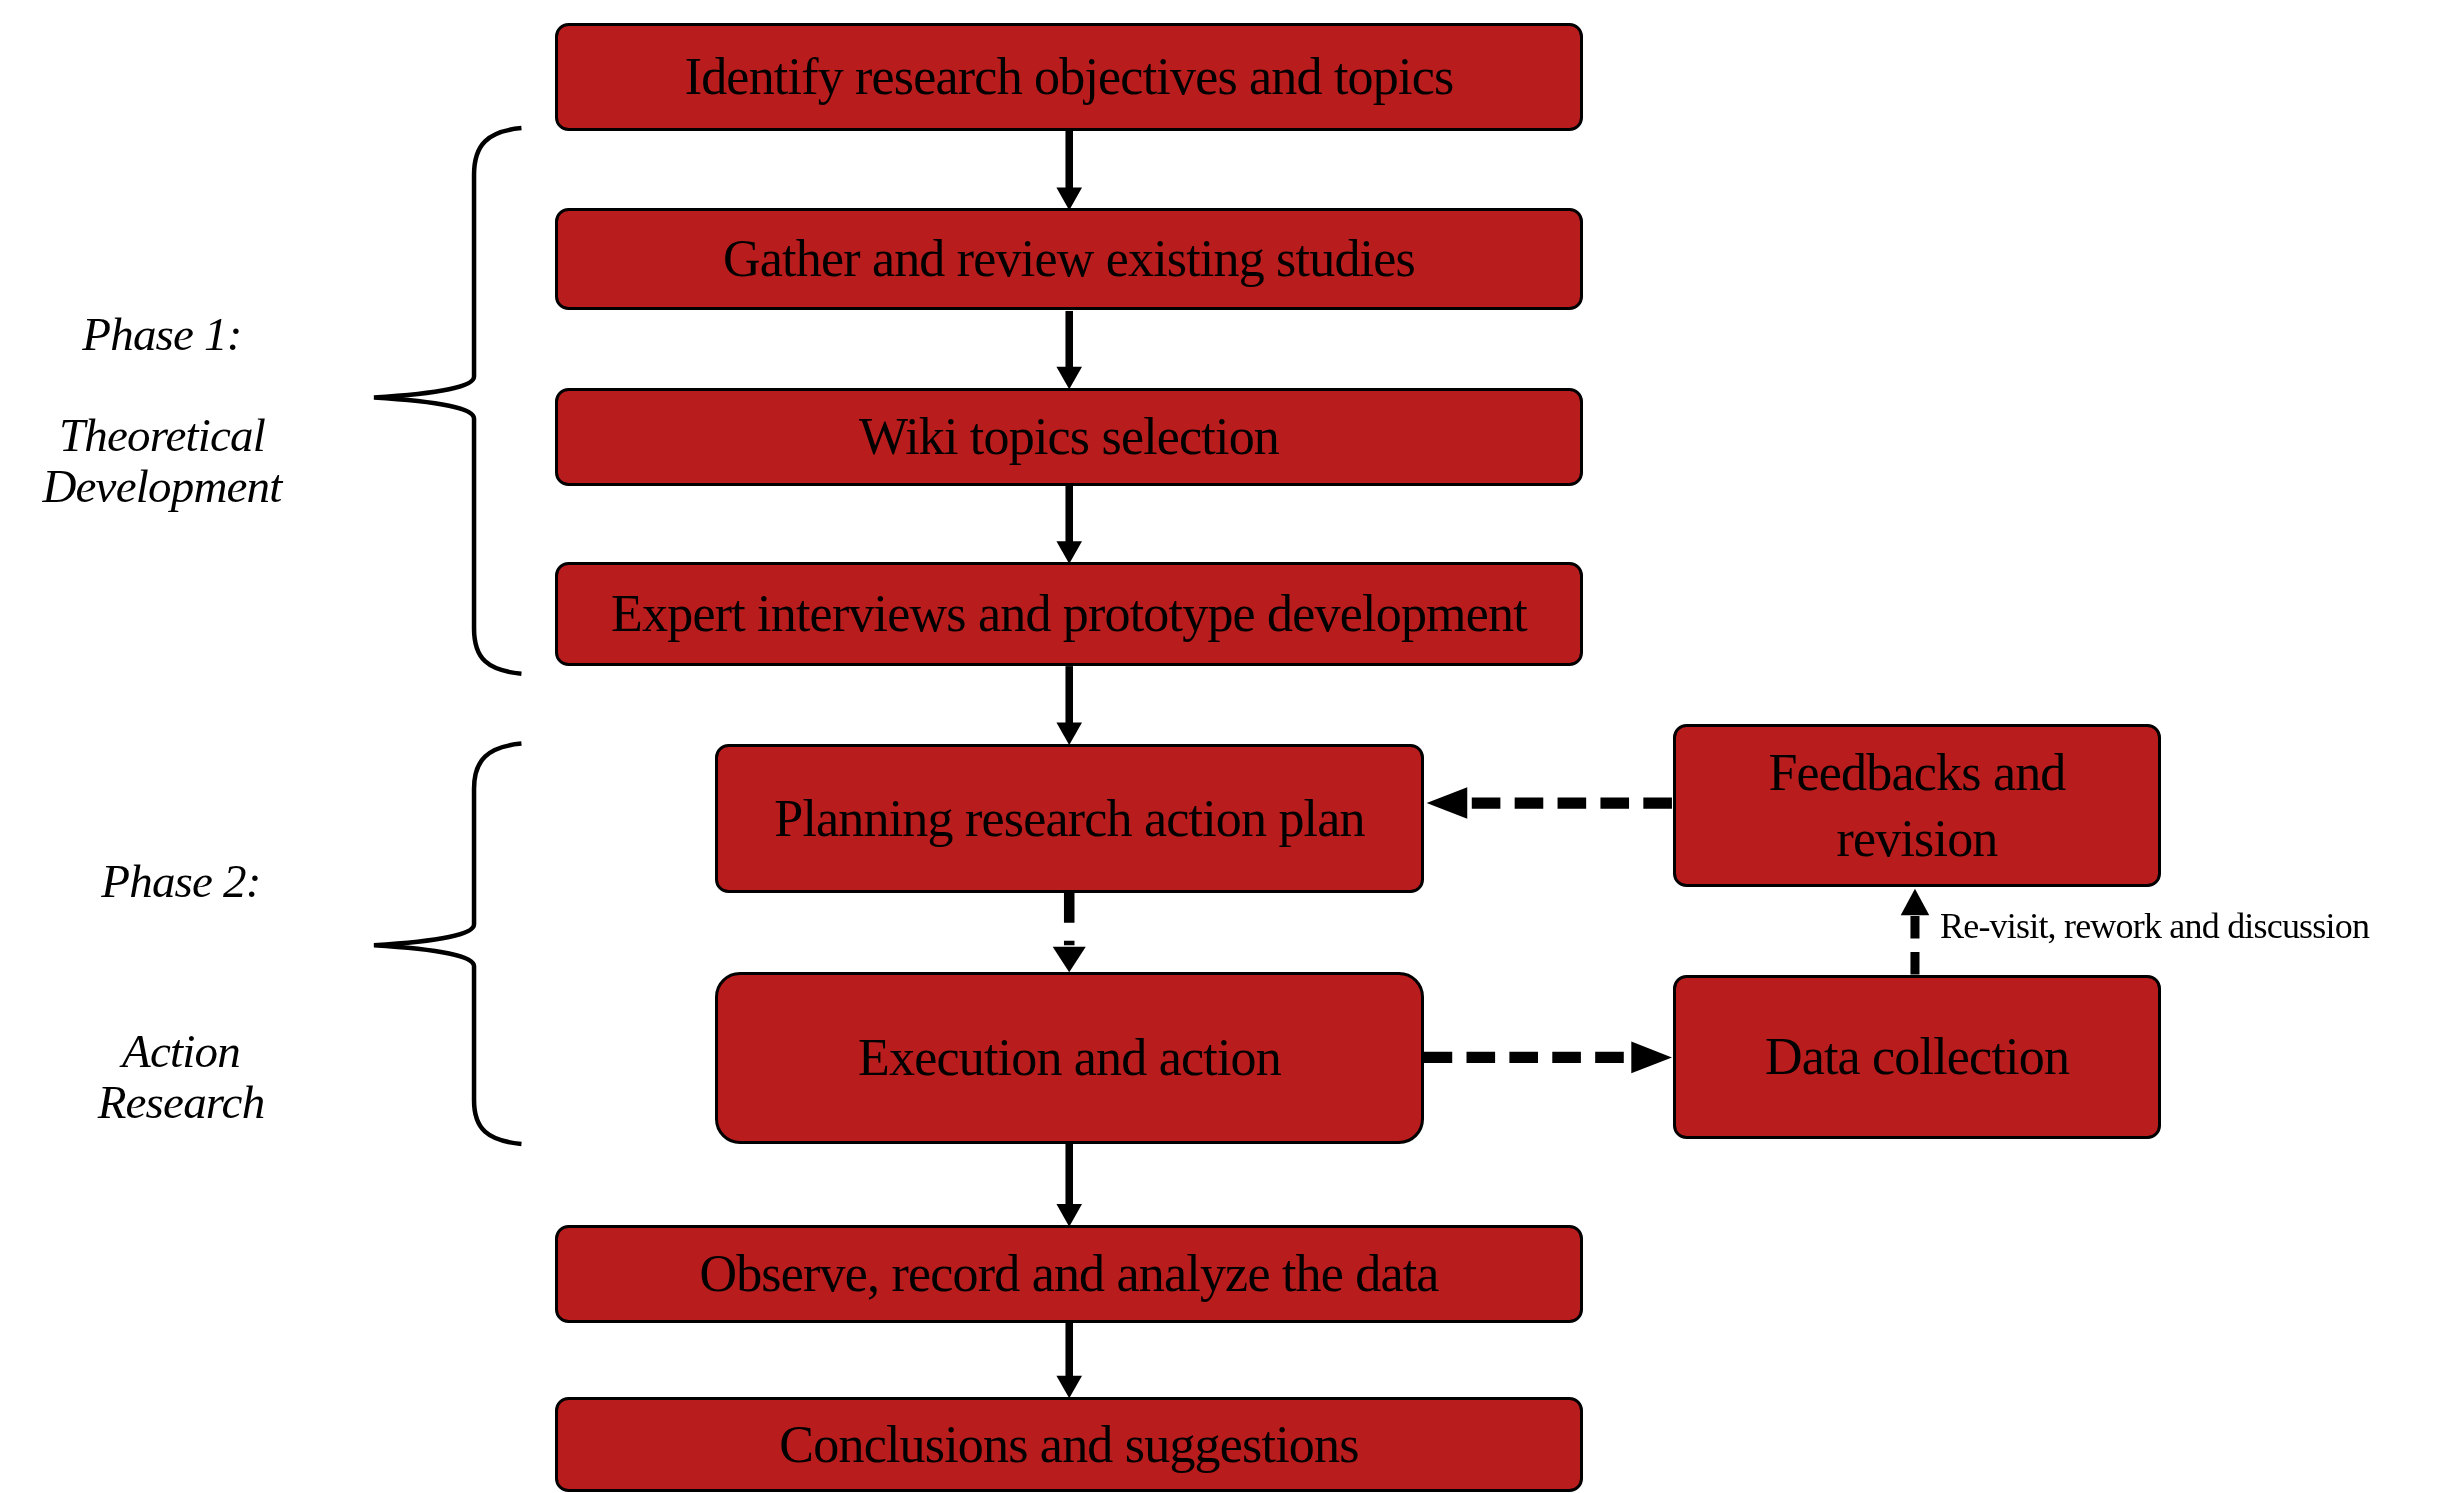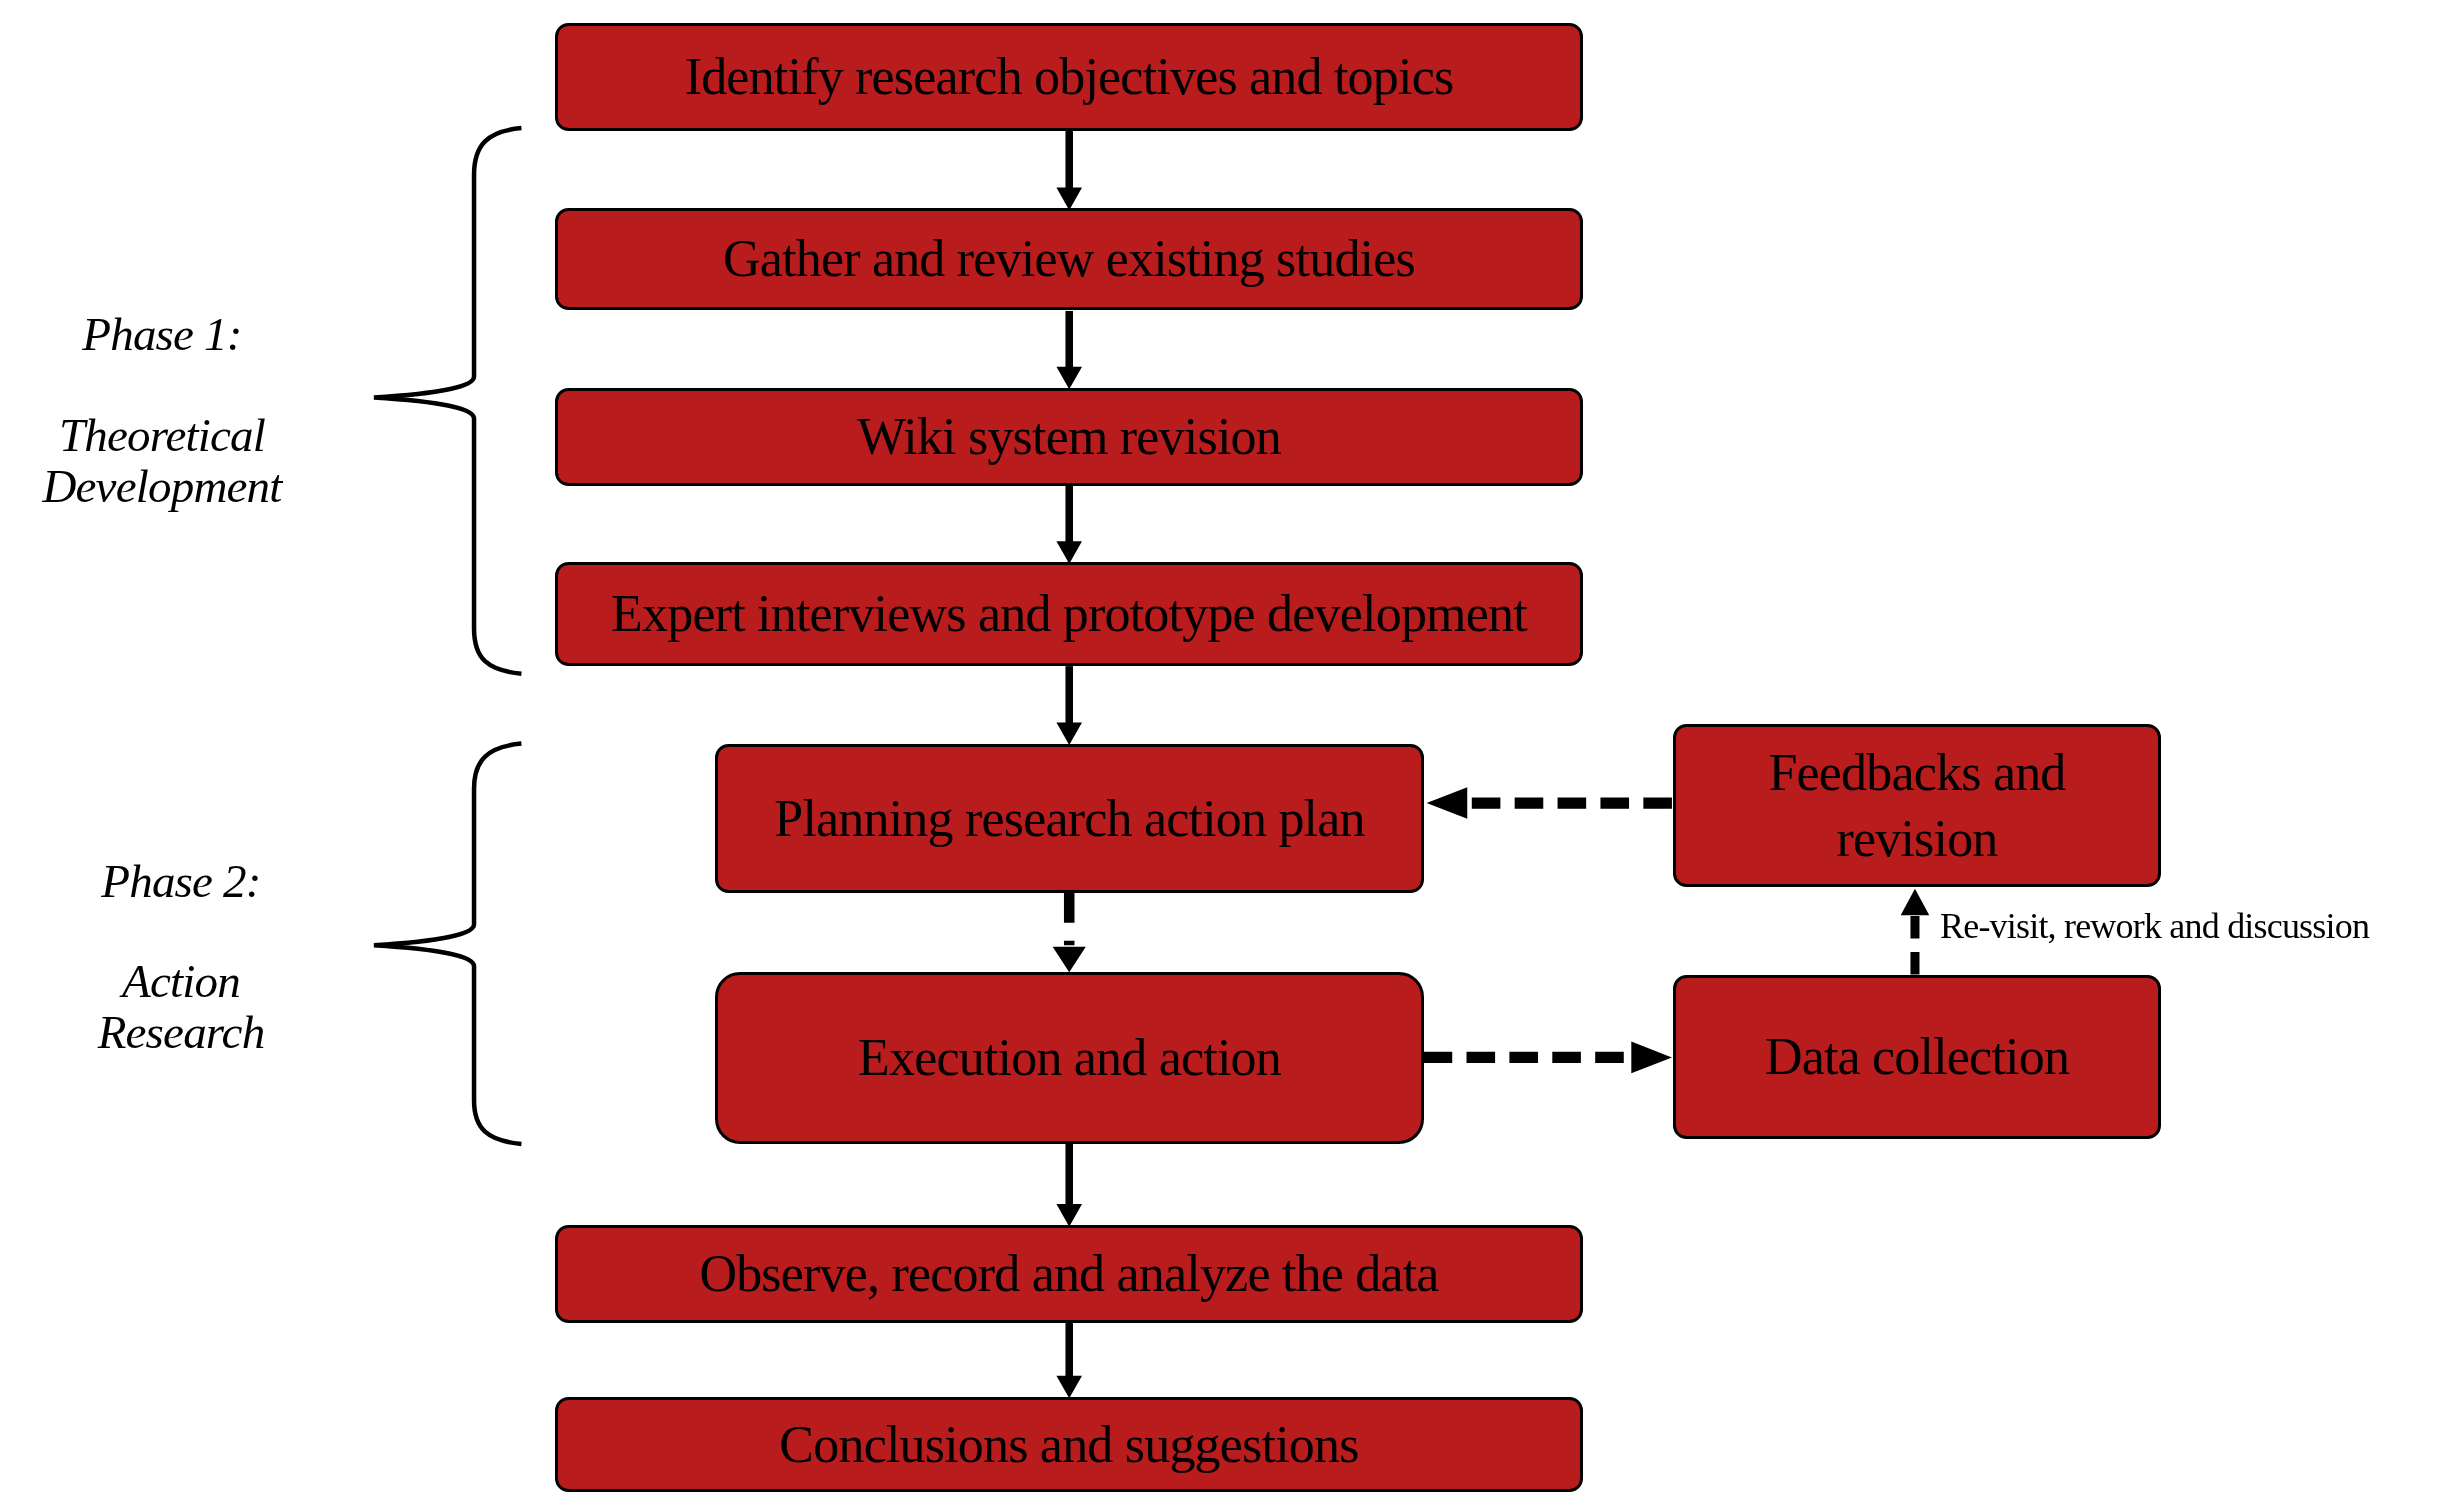--- a/index.html
+++ b/index.html
@@ -42,21 +42,21 @@
     position: absolute;
     text-align: center;
     font-size: 47px;
     letter-spacing: -0.8px;
     font-style: italic;
   }
   .phase-sub span { display: block; line-height: 51px; }
   .p1t { left: 0px;  top: 307px;  width: 324px; }
   .p1s { left: 0px;  top: 410px;  width: 324px; }
   .p2t { left: 19px; top: 854px; width: 324px; }
-  .p2s { left: 19px; top: 956px; width: 324px; }
+  .p2s { left: 19px; top: 1026px; width: 324px; }
   .edge-note {
     position: absolute;
     left: 1940px;
     top: 905px;
     width: 527px;
     font-size: 36px;
     letter-spacing: -0.8px;
     white-space: nowrap;
   }
   svg .solid  { stroke: #000; stroke-width: 10; fill: none; }
@@ -128,21 +128,21 @@
     <span>Development</span>
   </div>
   <div class="phase-title p2t">Phase 2:</div>
   <div class="phase-sub p2s">
     <span>Action</span>
     <span>Research</span>
   </div>
 
   <div class="node b1">Identify research objectives and topics</div>
   <div class="node b2">Gather and review existing studies</div>
-  <div class="node b3">Wiki system revision</div>
+  <div class="node b3">Wiki topics selection</div>
   <div class="node b4">Expert interviews and prototype development</div>
   <div class="node b5">Planning research action plan</div>
   <div class="node b6">Execution and action</div>
   <div class="node b7">Observe, record and analyze the data</div>
   <div class="node b8">Conclusions and suggestions</div>
 
   <div class="node bf">
     <div class="stack">
       <span>Feedbacks and</span>
       <span>revision</span>

